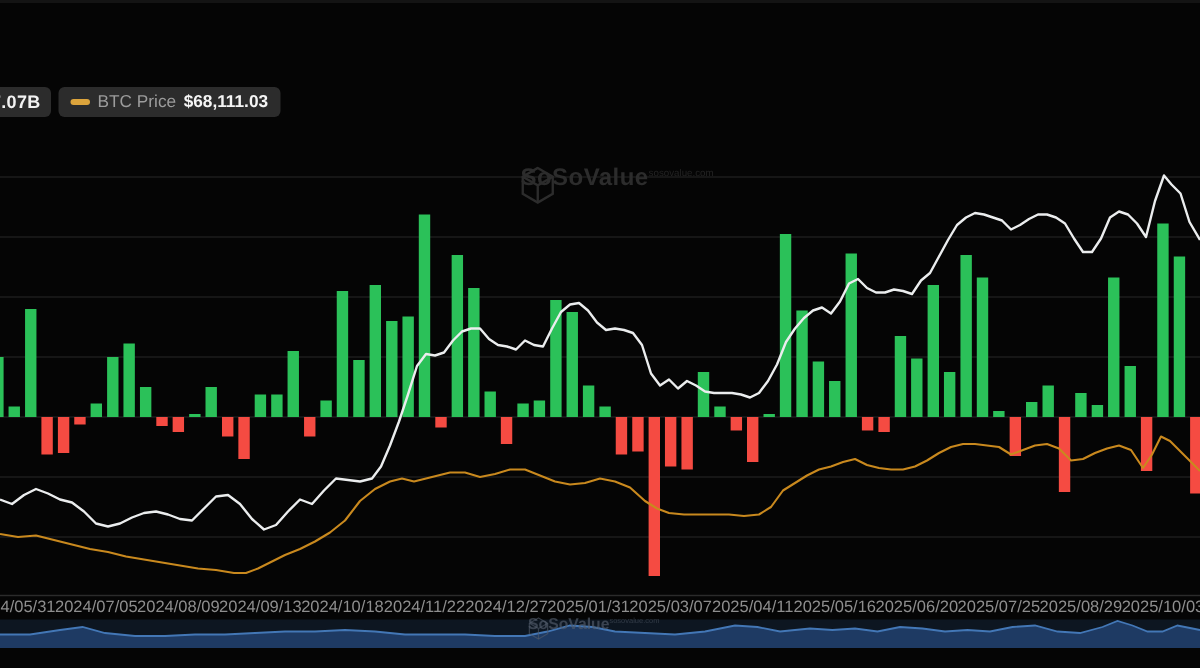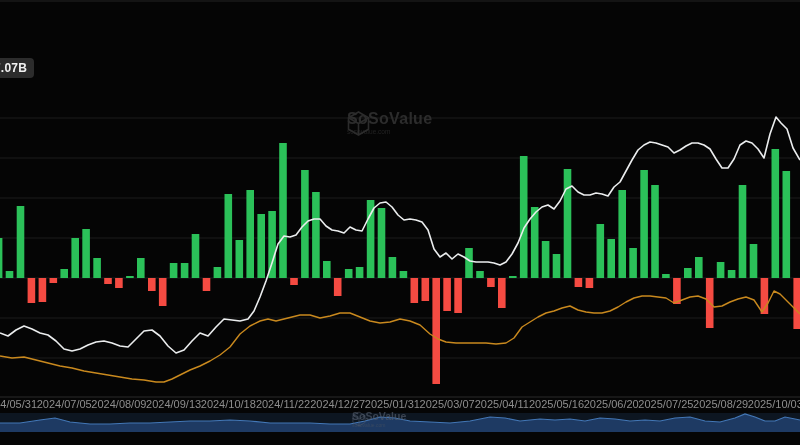--- a/index.html
+++ b/index.html
@@ -13,21 +13,21 @@
          align-items:center;font-size:11.5px;color:#f2f2f2;}
   .badge.trunc{position:relative;margin-left:-48px;padding:0 7px 0 42px;
          font-weight:bold;font-size:12px;letter-spacing:.2px;}
   .badge.btc{padding:0 8px;gap:5px;}
   .dash{width:13px;height:3.5px;border-radius:2px;display:inline-block;}
   .dim{color:#9c9c9c;}
   .val{font-weight:bold;color:#f5f5f5;}
   .wm{position:absolute;display:flex;align-items:center;gap:7px;}
   .wm-main{top:111px;left:347px;}
   .wm-nav{top:411px;left:352px;gap:4px;}
-  .wm .txt{display:flex;flex-direction:column;line-height:1;}
+  .wm .txt{display:flex;flex-direction:row;line-height:1;}
   .wm-main .brand{font-size:16px;font-weight:bold;color:#2c2c2c;letter-spacing:.3px;}
   .wm-main .dom{font-size:6.5px;color:#232323;margin-top:2px;}
   .wm-nav .brand{font-size:10.5px;font-weight:bold;color:#525c6b;opacity:.65;}
   .wm-nav .dom{font-size:5px;color:#49525f;opacity:.6;margin-top:1px;}
   .cube{stroke:#2c2c2c;fill:none;stroke-width:1.6;}
   .cube-sm{stroke:#525c6b;fill:none;stroke-width:1.4;opacity:.6;}
 </style>
 </head>
 <body>
 
@@ -141,20 +141,25 @@
         <text x="665.9" y="408" text-anchor="middle">2025/07/25</text>
         <text x="720.6" y="408" text-anchor="middle">2025/08/29</text>
         <text x="775.3" y="408" text-anchor="middle">2025/10/03</text>
       </g>
     </svg>
 
   <div class="top-edge"></div>
 
   <div class="legend">
     <div class="badge trunc">7.07B</div>
+    <div class="badge btc">
+      <span class="dash" id="dash-swatch" style="background: rgb(220, 164, 60);"></span>
+      <span class="dim">BTC Price</span>
+      <span class="val">$68,111.03</span>
+    </div>
   </div>
 
   <div class="wm wm-main">
     <svg width="23" height="25" viewBox="0 0 23 25">
       <path class="cube" d="M11.5 1 L21.5 6.8 L21.5 18.2 L11.5 24 L1.5 18.2 L1.5 6.8 Z"></path>
       <path class="cube" d="M1.5 6.8 L11.5 12.5 L21.5 6.8 M11.5 12.5 L11.5 24"></path>
     </svg>
     <span class="txt">
       <span class="brand">SoSoValue</span>
       <span class="dom">sosovalue.com</span>

